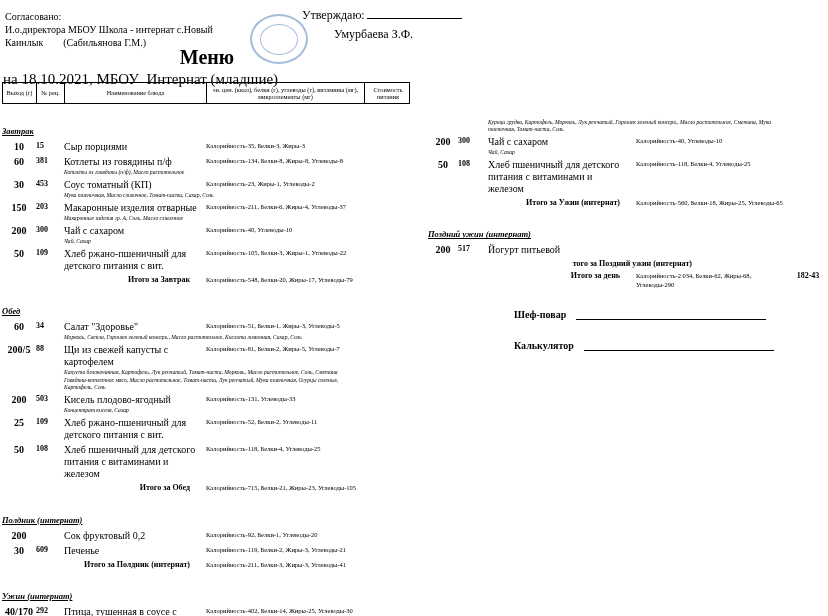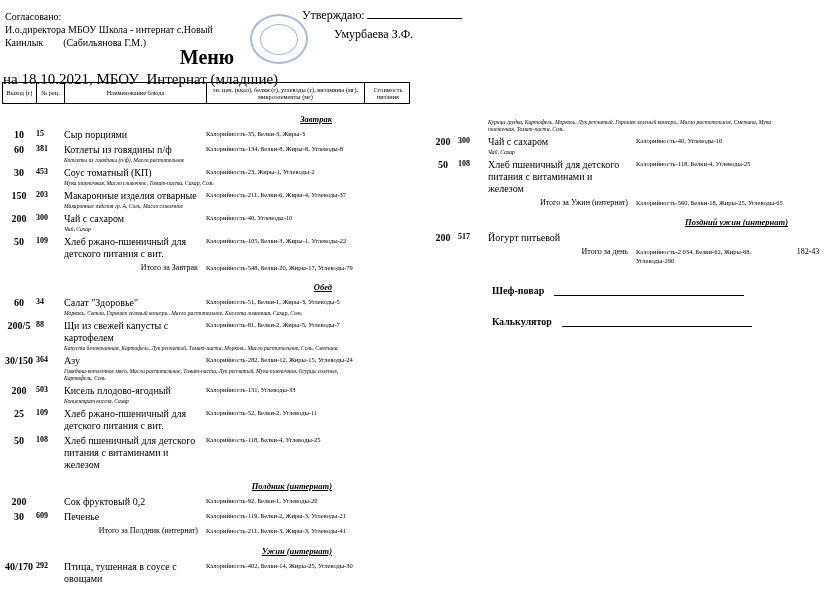--- a/index.html
+++ b/index.html
@@ -22,35 +22,35 @@
       justify-content:center;text-align:center;padding:1px;box-sizing:border-box;height:20px}
   .th:last-child{border-right:none}
   .th.out{width:34px}.th.rec{width:28px}.th.name{width:142px}.th.cal{width:158px}.th.cost{width:46px}
   .row{display:flex;align-items:flex-start;margin-top:3px}
   .c{flex:0 0 auto;box-sizing:border-box}
   .c.out{width:34px;text-align:center;font-weight:bold;font-size:10px}
   .c.rec{width:28px;text-align:left;font-weight:bold;font-size:8px}
   .c.name{width:142px;font-weight:normal;font-size:10px;line-height:1.2;padding-right:6px}
   .c.cal{width:158px;font-size:6.5px;line-height:1.3;padding-top:1px}
   .c.cost{width:46px;font-size:8px;text-align:center}
-  .c.tname{width:204px;text-align:right;font-weight:normal;font-size:8px;padding-right:8px}
+  .c.tname{width:204px;text-align:right;font-weight:bold;font-size:8px;padding-right:16px}
   .c.tname-wide{width:272px;text-align:right;font-weight:bold;font-size:8px;padding-right:8px}
   .col-right .c.out{width:30px}
   .col-right .c.rec{width:30px}
   .col-right .c.name{width:148px}
   .col-right .c.cal{width:152px}
   .col-right .c.cost{width:40px}
   .col-right .c.tname{width:208px}
-  .bold-cost{font-weight:normal;font-size:8.5px}
+  .bold-cost{font-weight:bold;font-size:8.5px}
   .ingr{margin:1px 0 0 62px;width:300px;font-size:5.6px;font-style:italic;line-height:1.25}
   .col-right .ingr{margin-left:60px;width:310px}
-  .section-row{width:330px;text-align:right;margin:4px 0 1px}
+  .section-row{width:330px;text-align:left;margin:16px 0 1px}
   .col-right .section-row{width:360px}
   .section-label{font-weight:bold;font-style:italic;text-decoration:underline;font-size:8.5px}
-  .sig-row{display:flex;align-items:flex-end;margin:20px 0 0 64px;font-size:10px;font-weight:bold}
+  .sig-row{display:flex;align-items:flex-end;margin:20px 0 0 86px;font-size:10px;font-weight:bold}
   .sig-line{display:inline-block;width:190px;height:10px;border-bottom:1px solid #000;margin-left:10px}
 </style>
 </head>
 <body>
 
 <div class="hdr-left">
   <div>Согласовано:</div>
   <div>И.о.директора МБОУ Школа - интернат с.Новый</div>
   <div class="pre">Каинлык        (Сабильянова Г.М.)</div>
 </div>
@@ -152,27 +152,20 @@
 
   <div class="row">
     <div class="c out">200/5</div>
     <div class="c rec">88</div>
     <div class="c name">Щи из свежей капусты с картофелем</div>
     <div class="c cal">Калорийность-81, Белки-2, Жиры-5, Углеводы-7</div>
     <div class="c cost"></div>
   </div>
   <div class="ingr">Капуста белокочанная, Картофель, Лук репчатый, Томат-паста, Морковь, Масло растительное, Соль, Сметана</div>
 
-  <div class="row">
-    <div class="c out">30/150</div>
-    <div class="c rec">364</div>
-    <div class="c name">Азу</div>
-    <div class="c cal">Калорийность-282, Белки-12, Жиры-15, Углеводы-24</div>
-    <div class="c cost"></div>
-  </div>
   <div class="ingr">Говядина-котлетное мясо, Масло растительное, Томат-паста, Лук репчатый, Мука пшеничная, Огурцы соленые, Картофель, Соль</div>
 
   <div class="row">
     <div class="c out">200</div>
     <div class="c rec">503</div>
     <div class="c name">Кисель плодово-ягодный</div>
     <div class="c cal">Калорийность-131, Углеводы-33</div>
     <div class="c cost"></div>
   </div>
   <div class="ingr">Концентрат киселя, Сахар</div>
@@ -186,20 +179,25 @@
   </div>
 
   <div class="row">
     <div class="c out">50</div>
     <div class="c rec">108</div>
     <div class="c name">Хлеб пшеничный для детского питания с витаминами и железом</div>
     <div class="c cal">Калорийность-118, Белки-4, Углеводы-25</div>
     <div class="c cost"></div>
   </div>
 
+  <div class="row">
+    <div class="c tname">Итого за Обед</div>
+    <div class="c cal">Калорийность-715, Белки-21, Жиры-23, Углеводы-105</div>
+    <div class="c cost"></div>
+  </div>
 
   <div class="section-row"><span class="section-label">Полдник (интернат)</span></div>
 
   <div class="row">
     <div class="c out">200</div>
     <div class="c rec"></div>
     <div class="c name">Сок фруктовый 0,2</div>
     <div class="c cal">Калорийность-92, Белки-1, Углеводы-20</div>
     <div class="c cost"></div>
   </div>
@@ -260,20 +258,24 @@
   <div class="section-row"><span class="section-label">Поздний ужин (интернат)</span></div>
 
   <div class="row">
     <div class="c out">200</div>
     <div class="c rec">517</div>
     <div class="c name">Йогурт питьевой</div>
     <div class="c cal"></div>
     <div class="c cost"></div>
   </div>
 
+  <div class="row">
+    <div class="c tname-wide">того за Поздний ужин (интернат)</div>
+    <div class="c cal"></div>
+  </div>
 
   <div class="row">
     <div class="c tname">Итого за день</div>
     <div class="c cal">Калорийность-2 034, Белки-62, Жиры-68, Углеводы-290</div>
     <div class="c cost bold-cost">182-43</div>
   </div>
 
   <div class="sig-row">
     <span class="sig-label">Шеф-повар</span>
     <span class="sig-line"></span>

